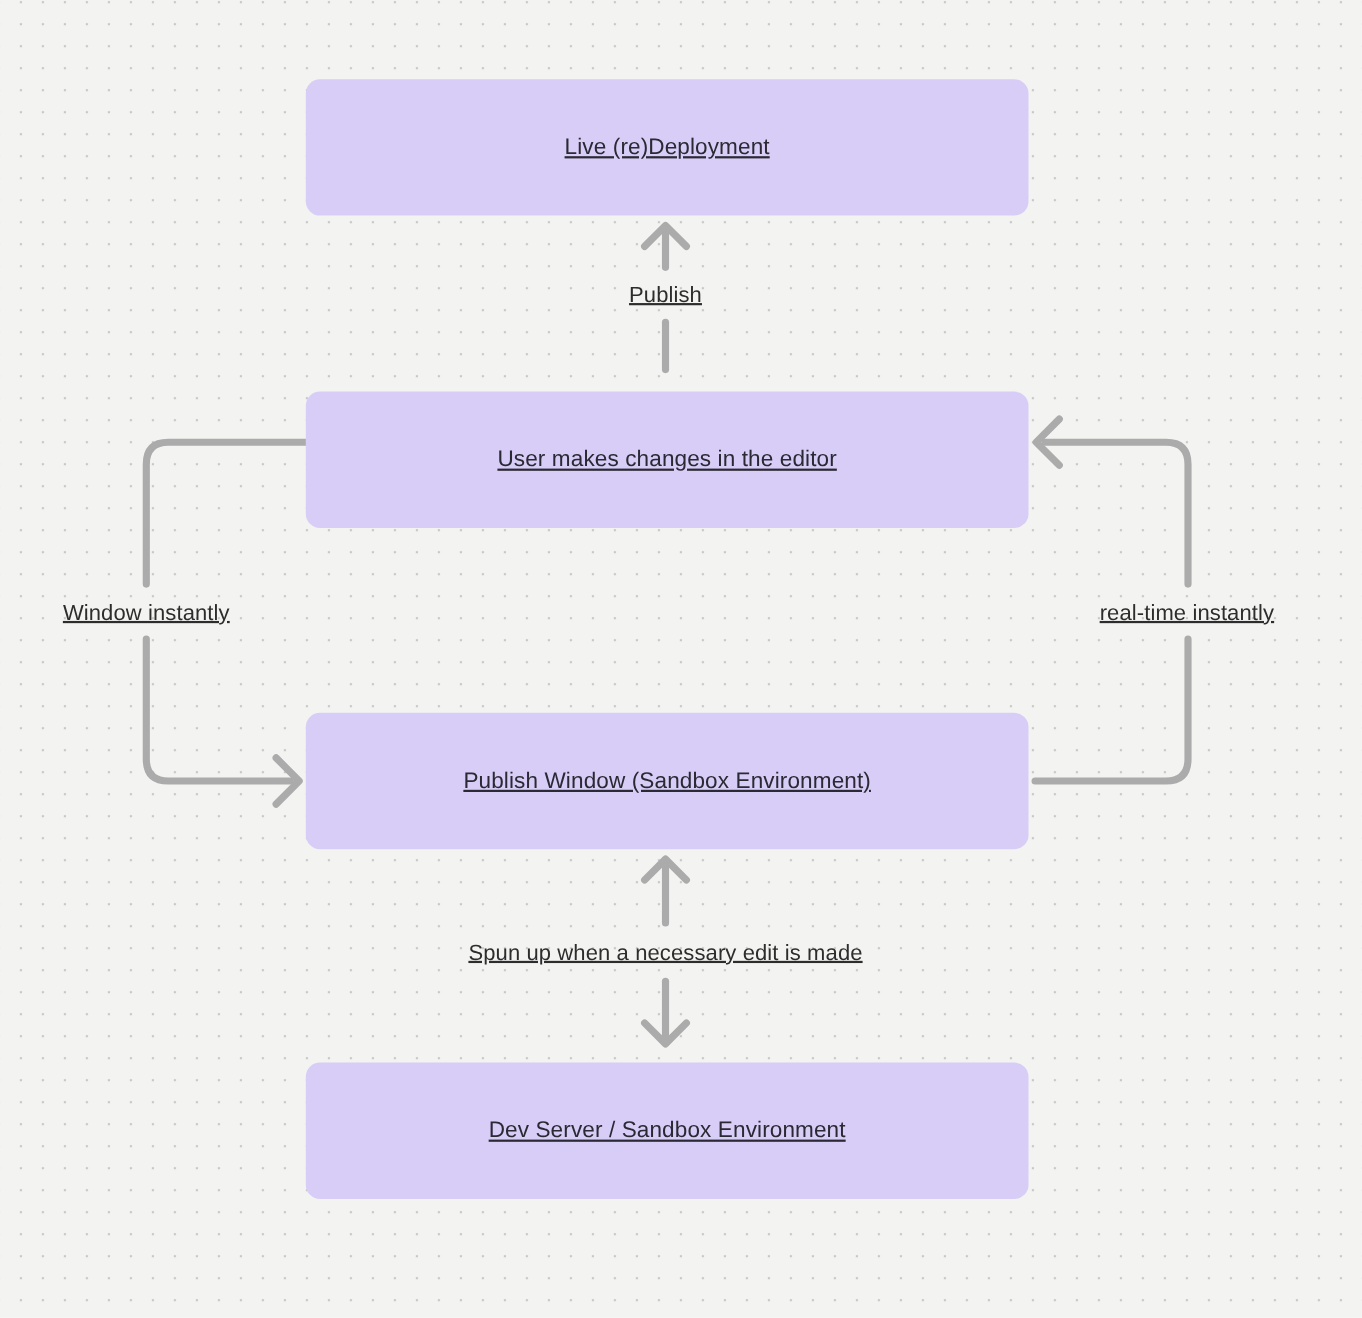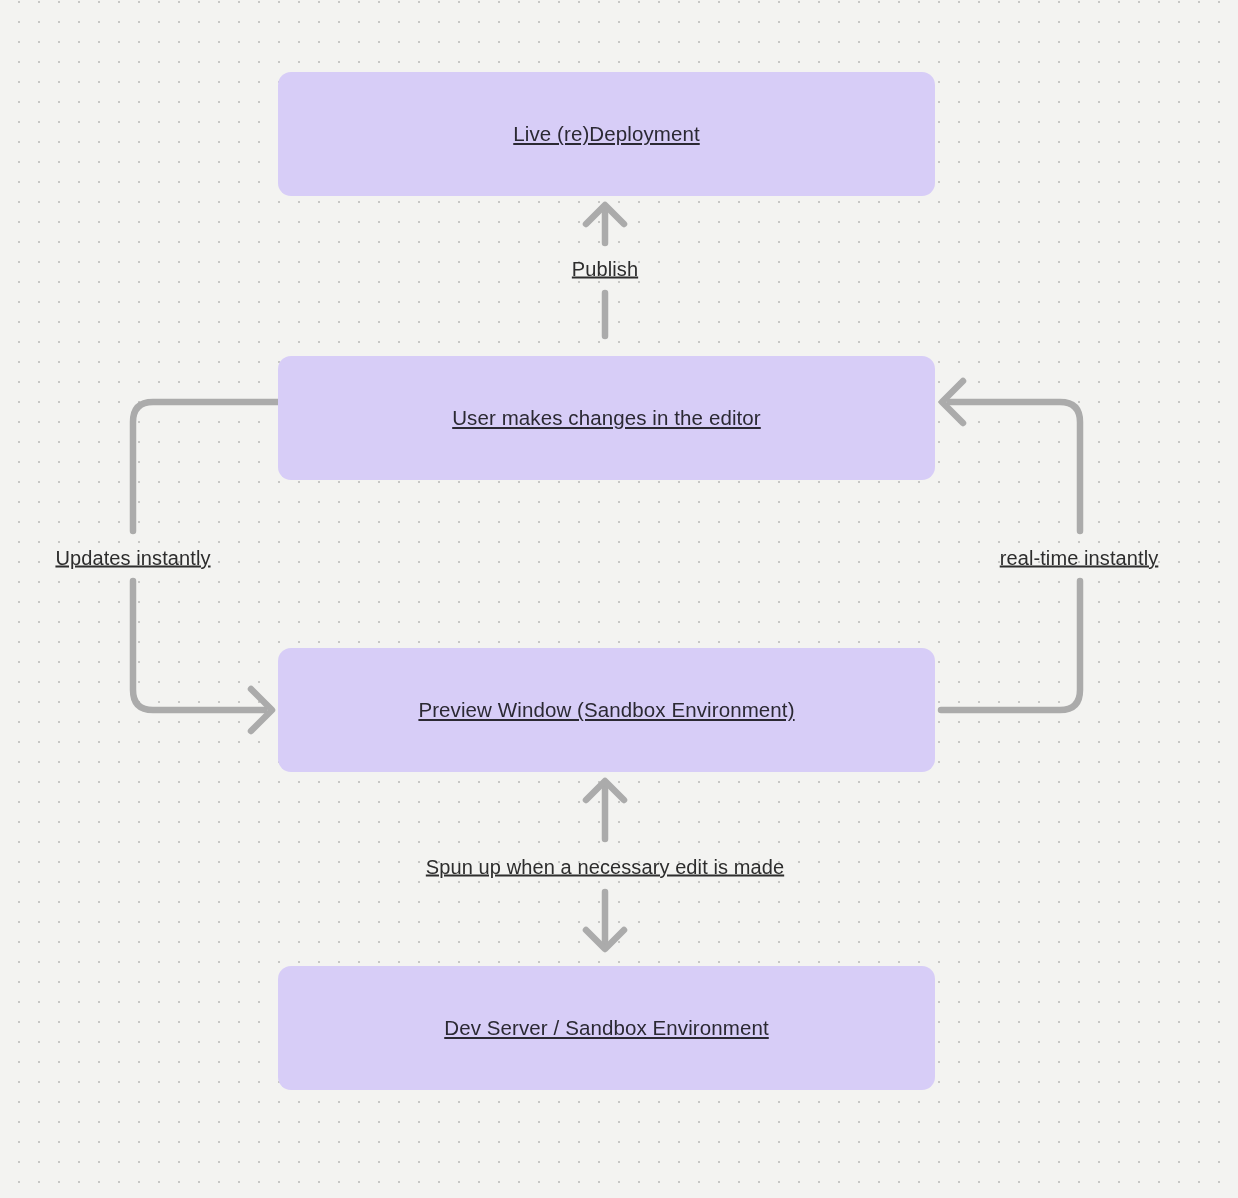--- a/index.html
+++ b/index.html
@@ -108,28 +108,28 @@
 
   <div class="node node-live-deployment">
     <span>Live (re)Deployment</span>
   </div>
 
   <div class="node node-user-edits">
     <span>User makes changes in the editor</span>
   </div>
 
   <div class="node node-preview-window">
-    <span>Preview Window (Sandbox Environment)</span>
+    <span>Publish Window (Sandbox Environment)</span>
   </div>
 
   <div class="node node-dev-server">
     <span>Dev Server / Sandbox Environment</span>
   </div>
 
   <div class="edge-label label-publish">Publish</div>
 
-  <div class="edge-label label-updates">Updates instantly</div>
+  <div class="edge-label label-updates">Window instantly</div>
 
   <div class="edge-label label-feedback">real-time instantly</div>
 
   <div class="edge-label label-spunup">Spun up when a necessary edit is made</div>
 
 </div>
 
 </body></html>

